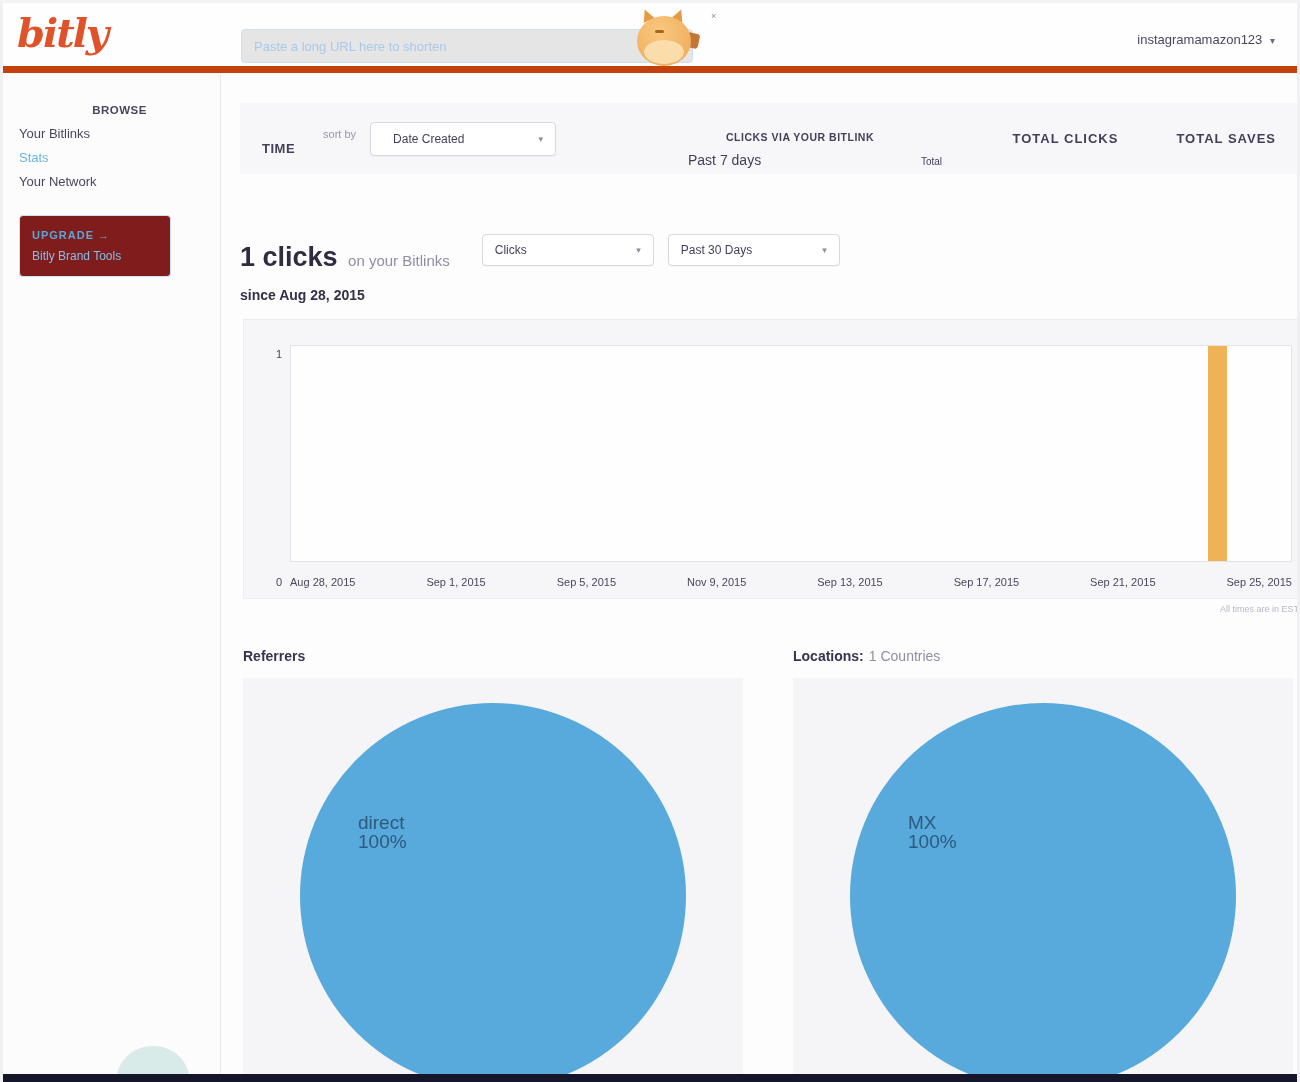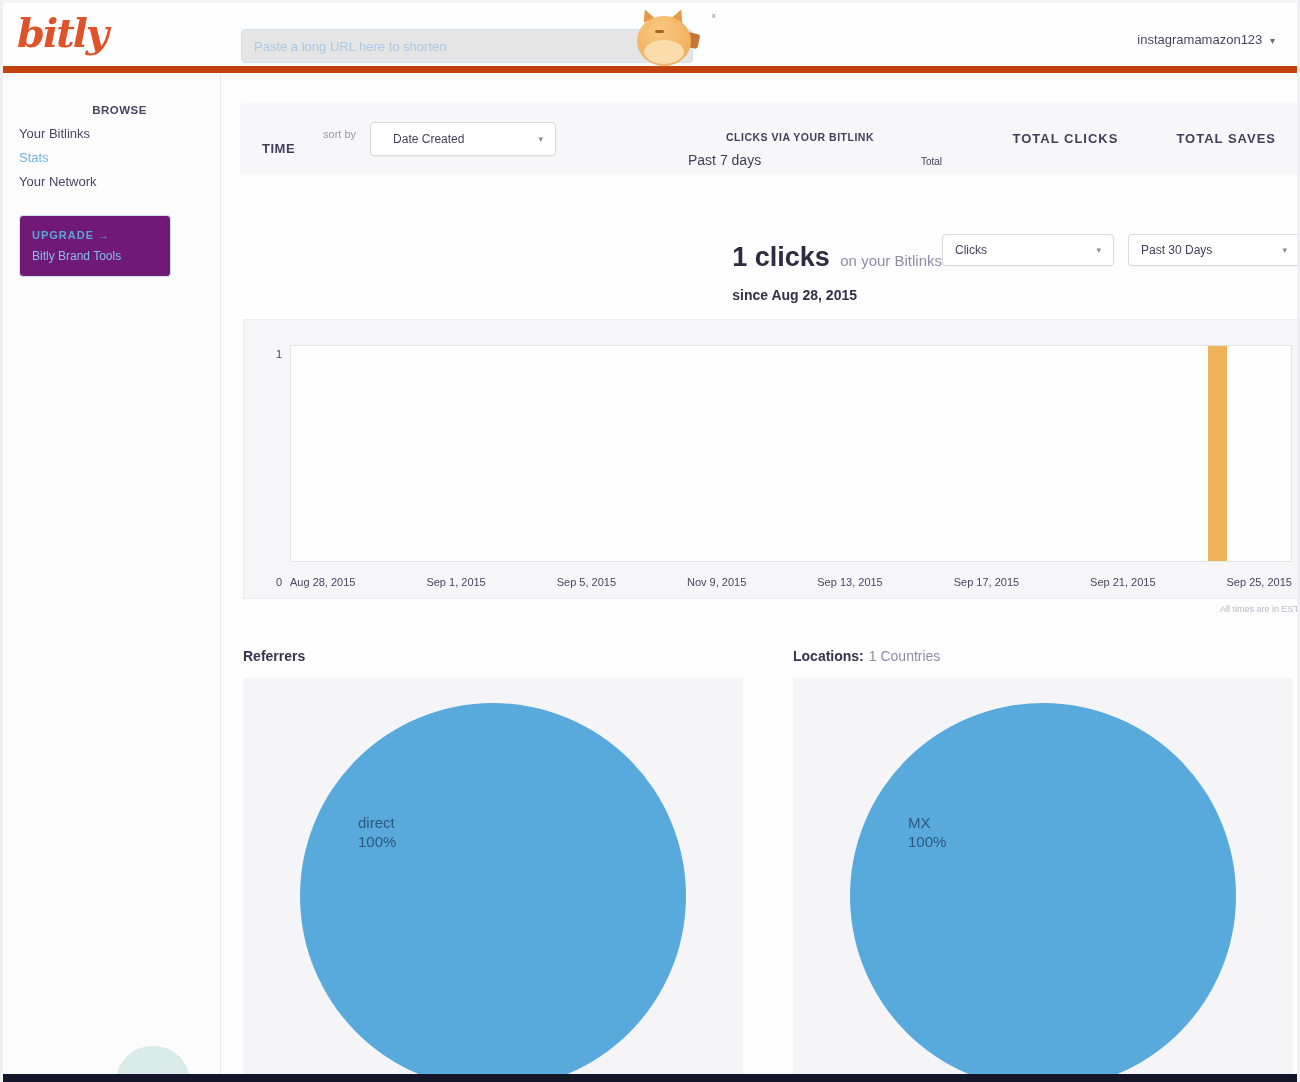--- a/index.html
+++ b/index.html
@@ -27,21 +27,21 @@
   .m-eye { position:absolute; left:24px; top:23px; width:9px; height:3px; border-radius:2px; background:#a8661f; }
   .sparkle { position:absolute; left:708px; top:8px; font-size:9px; color:#8d8d9d; }
   .user-menu { position:absolute; right:22px; top:29px; font-size:13px; color:#4a4560; cursor:pointer; }
   .user-menu .caret { font-size:10px; color:#6d6880; margin-left:4px; }
 
   
   .sidebar { position:absolute; left:0; top:71px; width:218px; bottom:0; background:#fcfcfd; border-right:1px solid #e8e8ec; z-index:3; }
   .side-head { margin:30px 0 10px 16px; font-size:11.5px; font-weight:bold; color:#4a4560; letter-spacing:.5px;text-align:center; }
   .side-item { display:block; margin:0 0 9px 16px; font-size:13px; color:#4a4560; text-decoration:none; cursor:pointer; }
   .side-item.active { color:#6db4e4; }
-  .upgrade { margin:26px 16px 12px 16px; width:152px; border:1px solid #cfe2f3; background:#701a75; border-radius:4px;
+  .upgrade { margin:26px 16px 12px 16px; width:152px; border:1px solid #cfe2f3; background:#7f1d1d; border-radius:4px;
           padding:13px 12px; cursor:pointer; }
   .up-title { font-size:11px; font-weight:bold; letter-spacing:1px; color:#5aa6da; }
   .up-title .arrow { font-weight:normal; margin-left:4px; }
   .up-sub { margin-top:8px; font-size:12px; color:#86bde5; }
   .help-bubble { position:absolute; left:113px; bottom:0; width:74px; height:36px; border-radius:74px 74px 0 0;
           background:#d2e8e4; opacity:.85; cursor:pointer; }
 
   
   .main { position:absolute; left:219px; top:71px; right:0; bottom:0; }
 
@@ -55,21 +55,21 @@
   .tb-select { width:186px;padding-left:22px; }
   .select .caret { font-size:9px; color:#8d89a0; }
   .tb-center { position:absolute; left:390px; width:340px; text-align:center;margin-top:21px; }
   .tb-center-head { font-size:10.5px; font-weight:bold; letter-spacing:.5px; }
   .tb-center-sub { margin-top:9px; display:flex; justify-content:space-between; padding:0 28px 0 58px; align-items:baseline; }
   .tb-past7 { font-size:14px; }
   .tb-total { font-size:10px; }
   .tb-right { position:absolute; right:24px; display:flex; gap:58px; }
   .tb-col-head { font-size:13px; font-weight:bold; letter-spacing:1px; }
 
-  .stats-head { position:absolute; left:18px; top:160px; width:1060px; display:flex; justify-content:flex-end; }
+  .stats-head { position:absolute; left:18px; top:160px; width:1060px; display:flex; justify-content:flex-start;gap:32px; }
   .clicks-line { margin-top:8px; }
   .clicks-big { font-size:27px; font-weight:bold; color:#2f2b40; }
   .clicks-suffix { font-size:15px; color:#918da5; margin-left:6px; }
   .since { margin-top:14px; font-size:14px; font-weight:bold; color:#353047; }
   .head-selects { display:flex; gap:14px; }
   .hd-select { width:172px; height:32px; }
 
   .chart { position:absolute; left:21px; top:245px; width:1056px; height:280px; background:#f6f6f8; border:1px solid #ededf1; }
   .plot { position:absolute; left:46px; top:25px; right:6px; height:217px; background:#fefefe; border:1px solid #e3e3e9; }
   .ytick-top { position:absolute; left:32px; top:28px; font-size:11px; color:#4a4560; }
@@ -77,21 +77,21 @@
   .xrow { position:absolute; left:46px; right:6px; top:256px; display:flex; justify-content:space-between; font-size:11px; color:#4a4560; }
   .ytick-zero { position:absolute; left:-14px; top:0; }
   .chart-note { position:absolute; left:21px; top:530px; width:1056px; text-align:right; font-size:9px; color:#b9b6c6; }
 
   .panel-title { position:absolute; top:574px; font-size:14px; font-weight:bold; color:#38334e; }
   .panel-title .muted { font-weight:normal; color:#918da5; margin-left:5px; }
   .pt-ref { left:21px; } .pt-loc { left:571px; }
   .panel { position:absolute; top:604px; width:500px; height:480px; background:#f5f5f7; }
   .panel-ref { left:21px; } .panel-loc { left:571px; }
   .pie { position:absolute; left:57px; top:25px; width:386px; height:386px; border-radius:50%; background:#58a9dc; }
-  .pie-label { position:absolute; left:58px; top:110px; font-size:15px; color:#2d5a7d; line-height:19px; }
+  .pie-label { position:absolute; left:58px; top:110px; font-size:19px; color:#2d5a7d; line-height:19px; }
 
   .bottom-bar { position:absolute; left:0; bottom:0; width:100%; height:8px; background:#16162a; z-index:10; }
 </style>
 </head>
 <body>
 
 <div class="page">
 
   <header class="header">
     <div class="logo">bitly</div>

